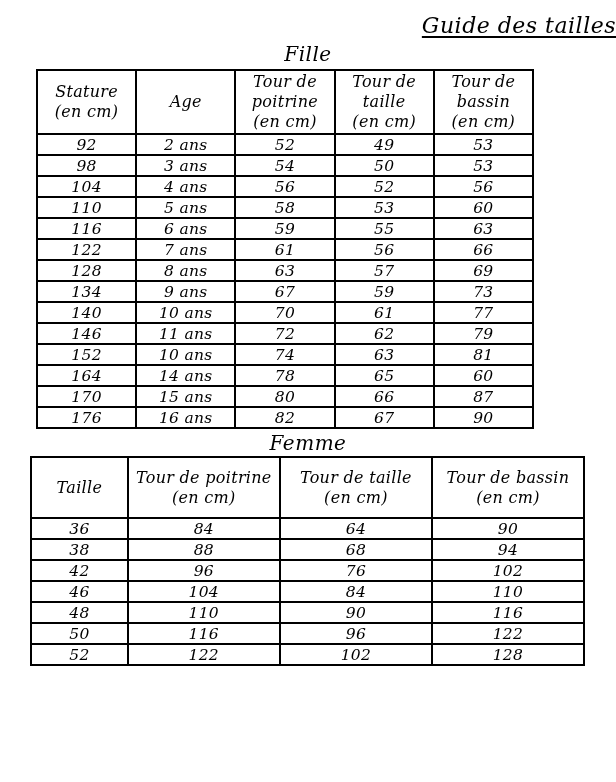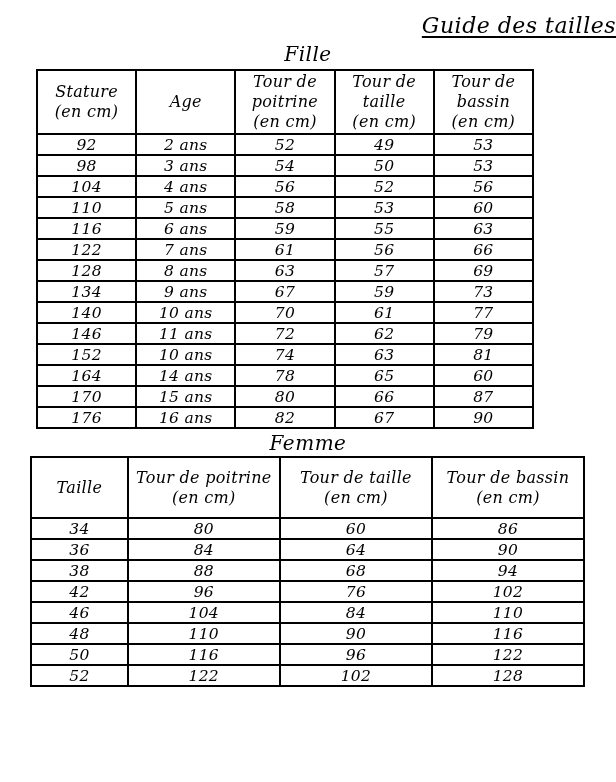--- a/index.html
+++ b/index.html
@@ -205,26 +205,20 @@
           <th>Tour de poitrine
 (en cm)</th>
           <th>Tour de taille
 (en cm)</th>
           <th>Tour de bassin
 (en cm)</th>
         </tr>
     </thead>
     <tbody>
         <tr>
-          <td>34</td>
-          <td>80</td>
-          <td>60</td>
-          <td>86</td>
-        </tr>
-        <tr>
           <td>36</td>
           <td>84</td>
           <td>64</td>
           <td>90</td>
         </tr>
         <tr>
           <td>38</td>
           <td>88</td>
           <td>68</td>
           <td>94</td>

